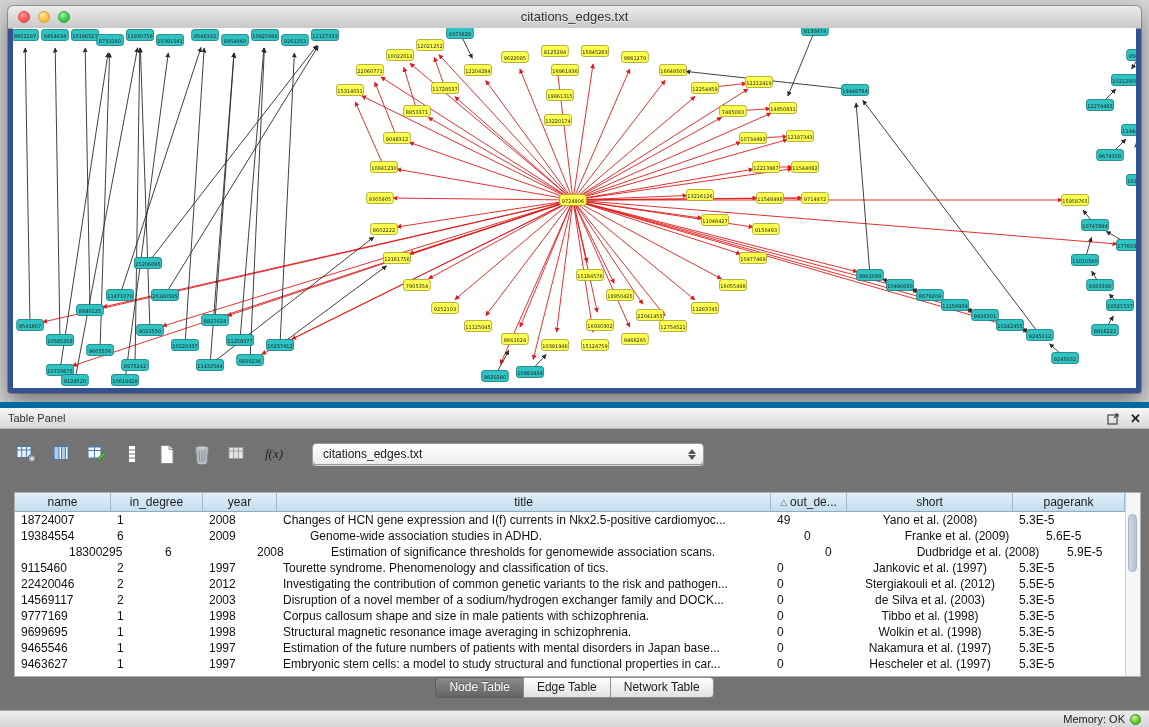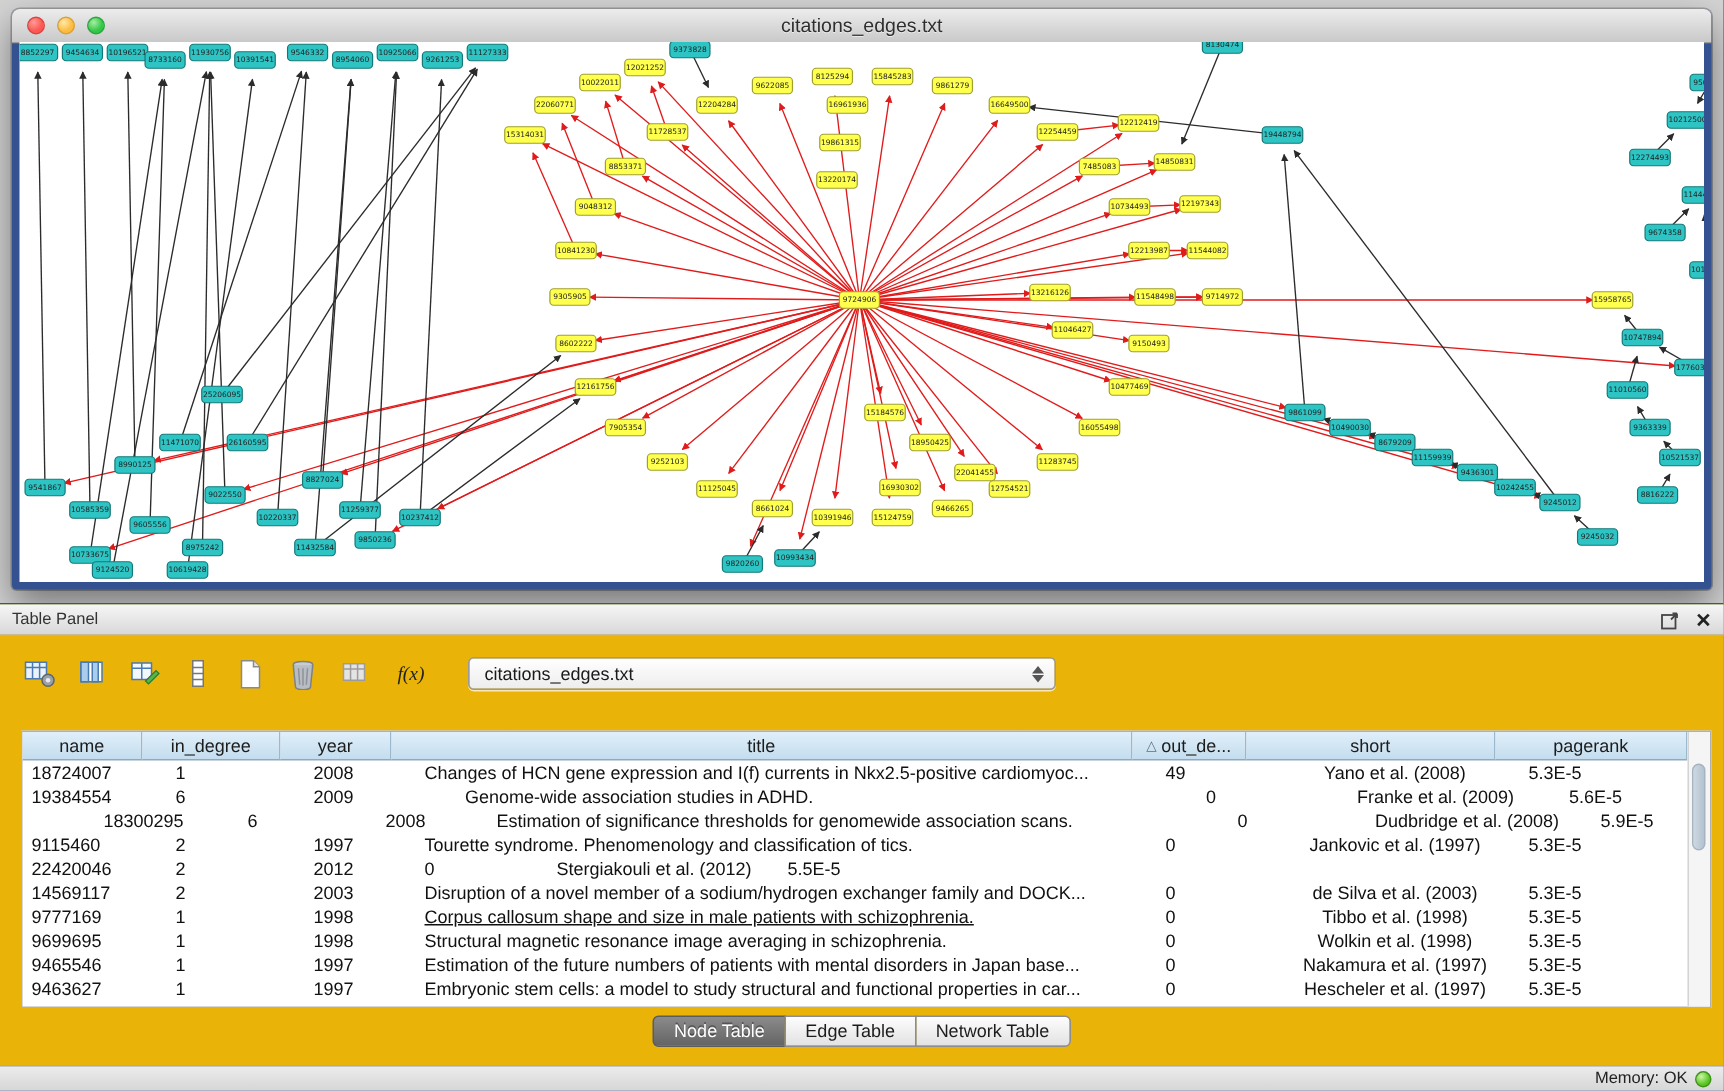--- a/index.html
+++ b/index.html
@@ -32,21 +32,21 @@
   }
   .canvas{
     position:absolute;left:5px;top:22px;width:1123px;height:360px;
     background:#ffffff;overflow:hidden;
   }
   .canvas svg{display:block;width:1123px;height:360px;}
   .node-label{font-family:"DejaVu Sans", sans-serif;fill:#222;}
   
   .table-panel{
     position:absolute;left:0;top:402px;width:1149px;height:308px;
-    background:#eab308;border-top:1px solid #0369a1;box-sizing:border-box;
+    background:#737373;border-top:6px solid #0369a1;box-sizing:border-box;
   }
   .panel-header{
     position:absolute;left:0;top:0;right:0;height:21px;
     background:linear-gradient(#f6f6f6,#d8d8d8);
     border-bottom:1px solid #b3b3b3;
     display:flex;align-items:center;padding:0 8px;box-sizing:border-box;
   }
   .panel-title{font-size:11px;color:#333;}
   .panel-actions{margin-left:auto;display:flex;align-items:center;gap:10px;}
   .pa-btn{background:none;border:none;padding:0;cursor:default;display:flex;align-items:center;color:#444;}
@@ -775,21 +775,21 @@
         <span class="stepper">
           <span class="tri-up"></span>
             <span class="tri-dn"></span>
         </span>
       </div>
     </div>
 
     <div class="table-wrap">
       <div class="tbl">
         <div class="thead" id="thead-row">
-            <div class="th" style="width: 80px;">
+            <div class="th" style="width: 96px;">
               <span>name</span>
             </div>
             <div class="th" style="width: 92px;">
               <span>in_degree</span>
             </div>
             <div class="th" style="width: 74px;">
               <span>year</span>
             </div>
             <div class="th" style="width: 494px;">
               <span>title</span>
@@ -839,38 +839,39 @@
               <div class="td c-year" style="width: 74px;">1997</div>
               <div class="td c-title" style="width: 494px;">Tourette syndrome. Phenomenology and classification of tics.</div>
               <div class="td c-out-de" style="width: 76px;">0</div>
               <div class="td c-short" style="width: 166px;">Jankovic et al. (1997)</div>
               <div class="td c-pagerank" style="width: 115px;">5.3E-5</div>
             </div>
             <div class="tr">
               <div class="td c-name" style="width: 96px;">22420046</div>
               <div class="td c-in-degree" style="width: 92px;">2</div>
               <div class="td c-year" style="width: 74px;">2012</div>
+              <div class="td c-title" style="width: 494px;">Investigating the contribution of common genetic variants to the risk and pathogen...</div>
               <div class="td c-out-de" style="width: 76px;">0</div>
               <div class="td c-short" style="width: 166px;">Stergiakouli et al. (2012)</div>
               <div class="td c-pagerank" style="width: 115px;">5.5E-5</div>
             </div>
             <div class="tr">
               <div class="td c-name" style="width: 96px;">14569117</div>
               <div class="td c-in-degree" style="width: 92px;">2</div>
               <div class="td c-year" style="width: 74px;">2003</div>
               <div class="td c-title" style="width: 494px;">Disruption of a novel member of a sodium/hydrogen exchanger family and DOCK...</div>
               <div class="td c-out-de" style="width: 76px;">0</div>
               <div class="td c-short" style="width: 166px;">de Silva et al. (2003)</div>
               <div class="td c-pagerank" style="width: 115px;">5.3E-5</div>
             </div>
             <div class="tr">
               <div class="td c-name" style="width: 96px;">9777169</div>
               <div class="td c-in-degree" style="width: 92px;">1</div>
               <div class="td c-year" style="width: 74px;">1998</div>
-              <div class="td c-title" style="width: 494px; text-decoration: underline;">Corpus callosum shape and size in male patients with schizophrenia.</div>
+              <div class="td c-title" style="width: 494px;">Corpus callosum shape and size in male patients with schizophrenia.</div>
               <div class="td c-out-de" style="width: 76px;">0</div>
               <div class="td c-short" style="width: 166px;">Tibbo et al. (1998)</div>
               <div class="td c-pagerank" style="width: 115px;">5.3E-5</div>
             </div>
             <div class="tr">
               <div class="td c-name" style="width: 96px;">9699695</div>
               <div class="td c-in-degree" style="width: 92px;">1</div>
               <div class="td c-year" style="width: 74px;">1998</div>
               <div class="td c-title" style="width: 494px;">Structural magnetic resonance image averaging in schizophrenia.</div>
               <div class="td c-out-de" style="width: 76px;">0</div>

